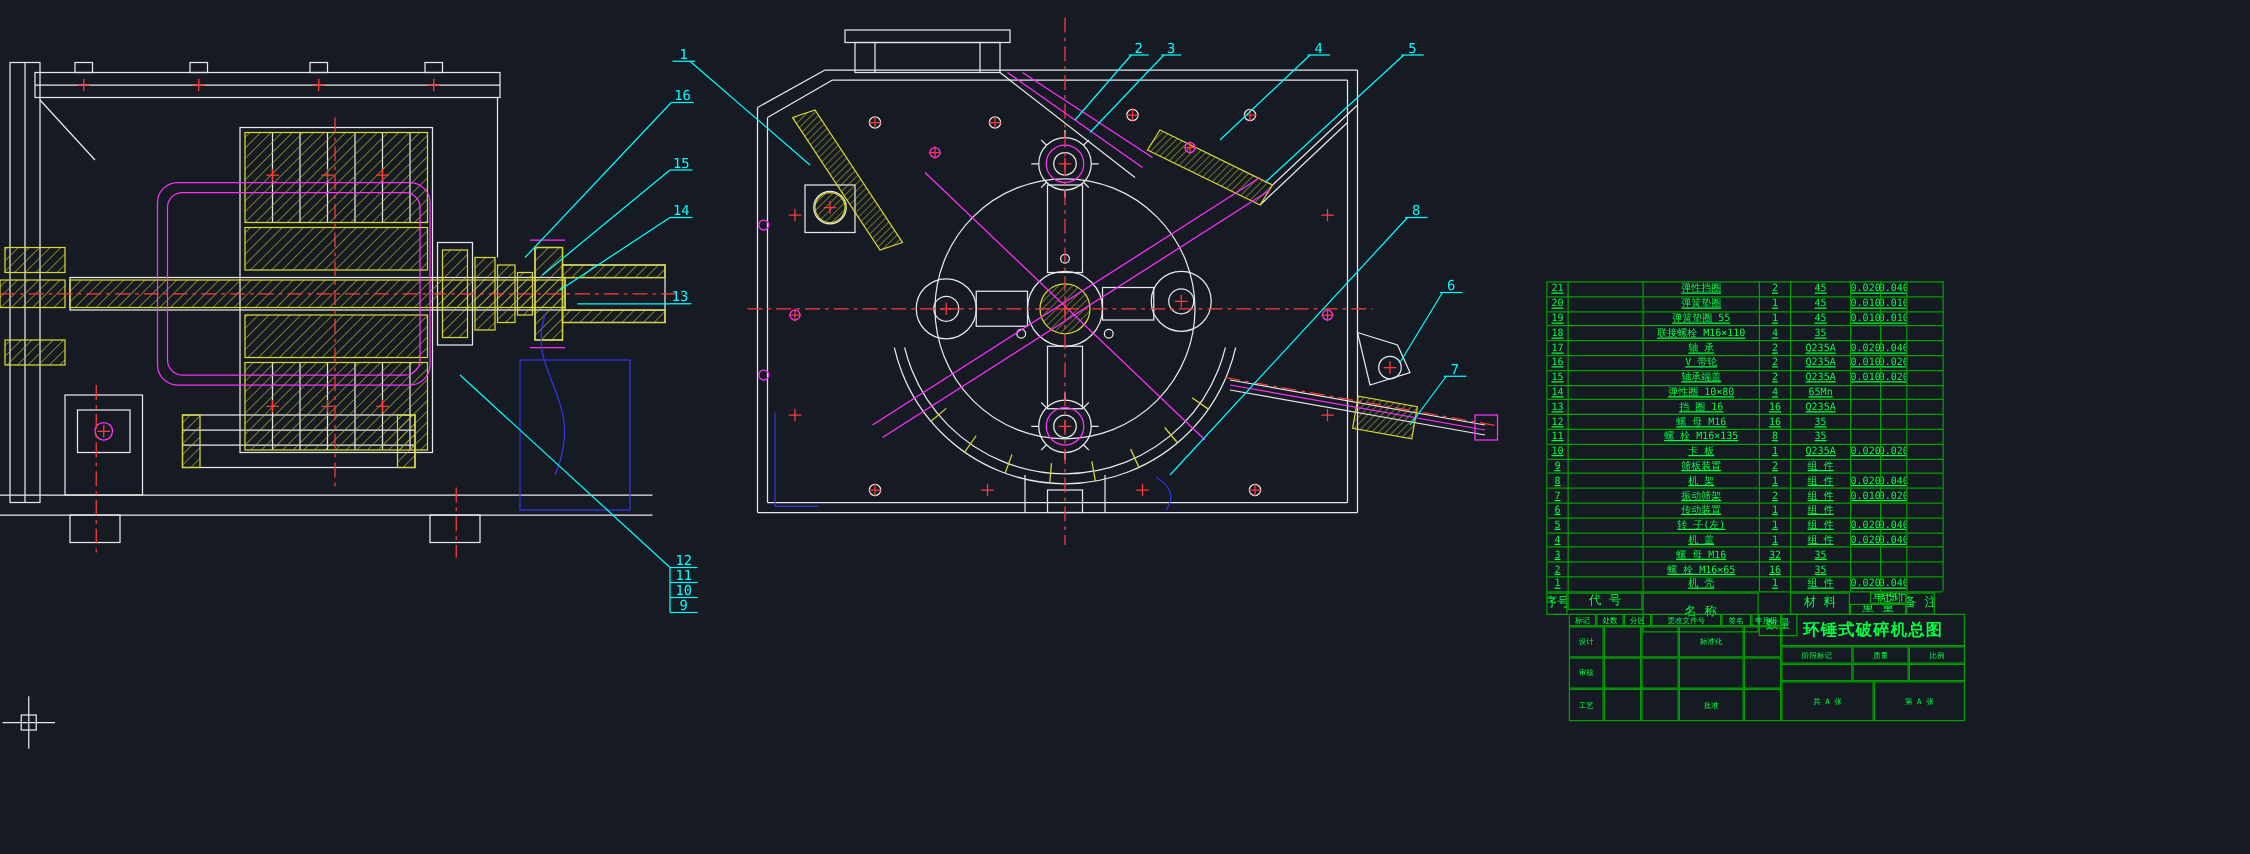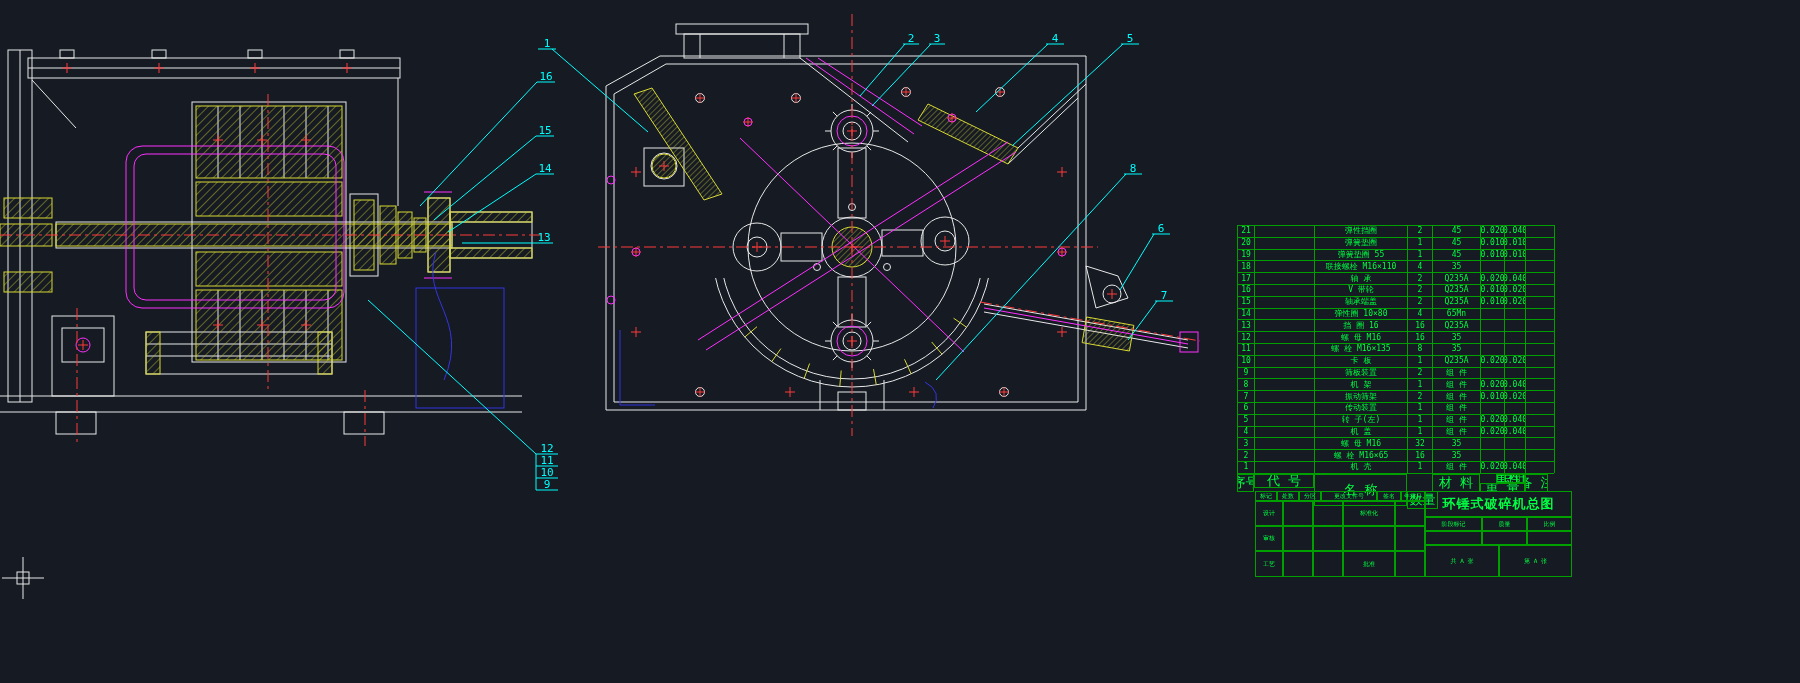--- a/index.html
+++ b/index.html
@@ -2,25 +2,25 @@
 <html><head>
 <meta charset="utf-8">
 <style>
   html,body{margin:0;padding:0;background:#0a0d13;}
   .stage{position:relative;width:1800px;height:683px;background:#151a23;overflow:hidden;
          font-family:"DejaVu Sans Mono",monospace;}
   svg{position:absolute;left:0;top:0;}
   
   .bom{position:absolute;left:1237px;top:225px;width:317px;color:#00ff41;font-size:8px;line-height:1;}
   .bom-rows{border-left:1px solid #00a000;border-bottom:1px solid #00a000;}
-  .bom-row{display:grid;grid-template-columns:17px 60px 93px 25px 48px 24px 21px 29px;height:11.8px;}
+  .bom-row{display:grid;grid-template-columns:17px 60px 93px 25px 48px 24px 21px 29px;height:11.8px;text-decoration:underline;}
   .bom-cell{border-right:1px solid #00a000;border-top:1px solid #00a000;
             display:flex;align-items:center;justify-content:center;
             overflow:hidden;white-space:nowrap;}
-  .bom-header{position:relative;height:18px;font-size:13px;}
+  .bom-header{position:relative;height:18px;font-size:10px;}
   .hc{position:absolute;box-sizing:border-box;border:1px solid #00a000;
       display:flex;align-items:center;justify-content:center;overflow:hidden;white-space:nowrap;}
   
   .tblock{position:absolute;left:1237px;top:491px;width:317px;height:86px;color:#00ff41;font-size:6px;}
   .tc{position:absolute;box-sizing:border-box;border:1px solid #00a000;
       display:flex;align-items:center;justify-content:center;overflow:hidden;white-space:nowrap;margin-left:18px;}
   .tc-title{font-size:13px;font-weight:bold;letter-spacing:1px;}
 </style>
 </head>
 <body>

